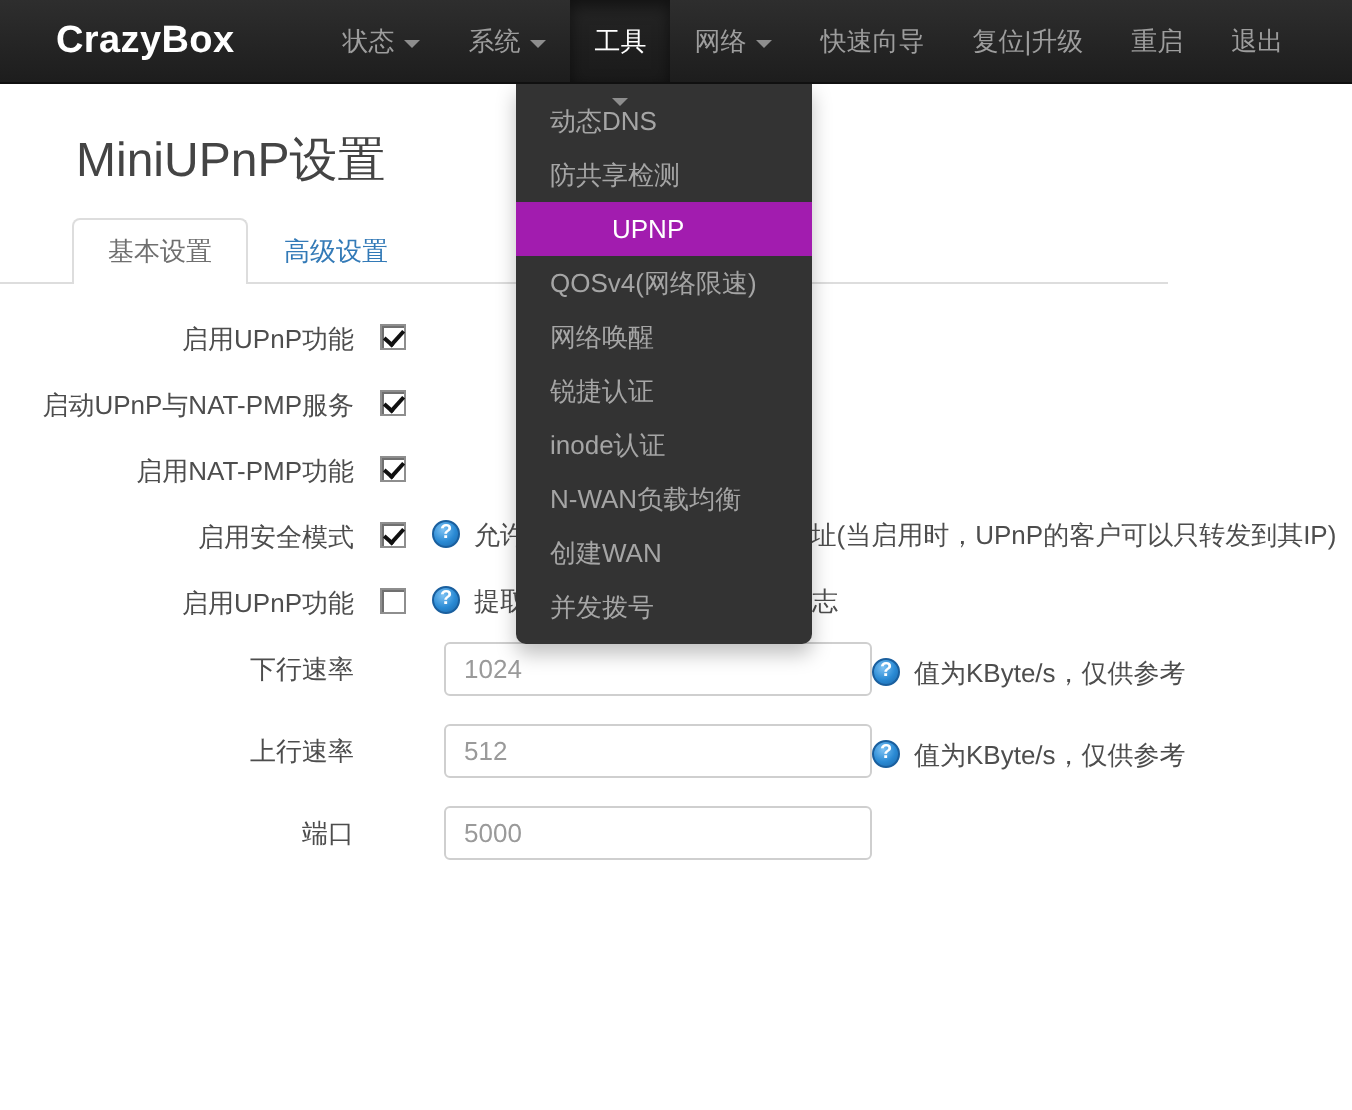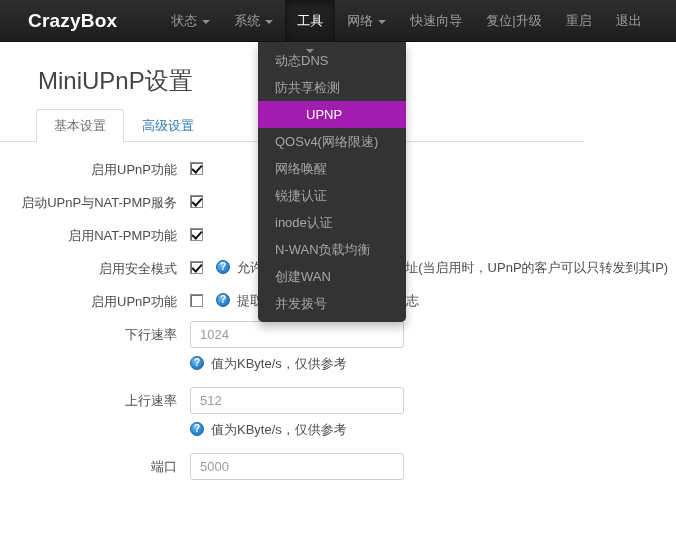--- a/index.html
+++ b/index.html
@@ -246,21 +246,21 @@
     border: 1px solid #cfcfcf;
     border-radius: 3px;
     padding: 3px 9px;
     font-size: 13px;
     color: #9a9a9a;
     background: #ffffff;
     outline: none;
     font-family: "Liberation Sans", "DejaVu Sans", sans-serif;
   }
 
-  .col-stack { display: flex; flex-direction: column; }
+  .col-stack { display: flex; flex-direction: row; margin-left: 32px; }
   .inline-note { display: flex; align-items: flex-start; }
 </style>
 </head>
 <body>
 
 <div class="navbar">
   <div class="brand">CrazyBox</div>
   <div class="nav-items">
       <div class="nav-item">
         <span>状态</span>

